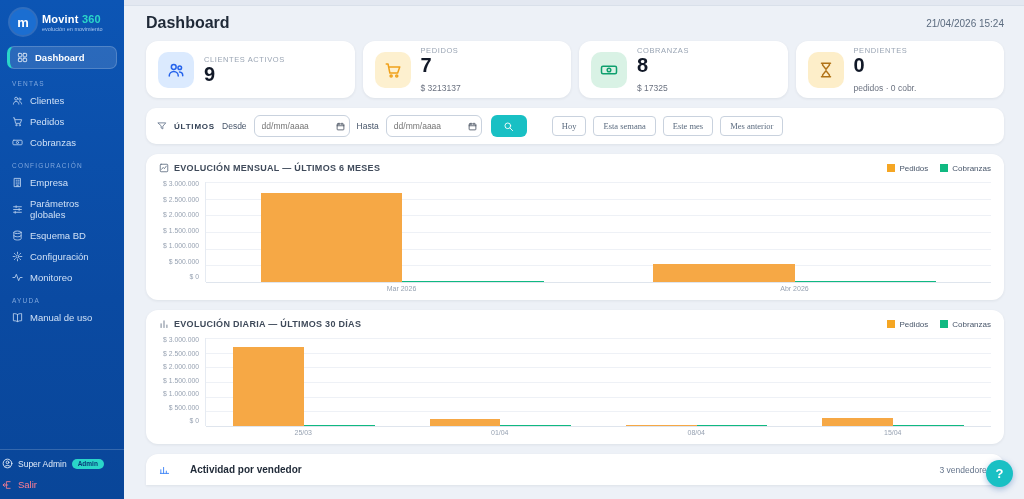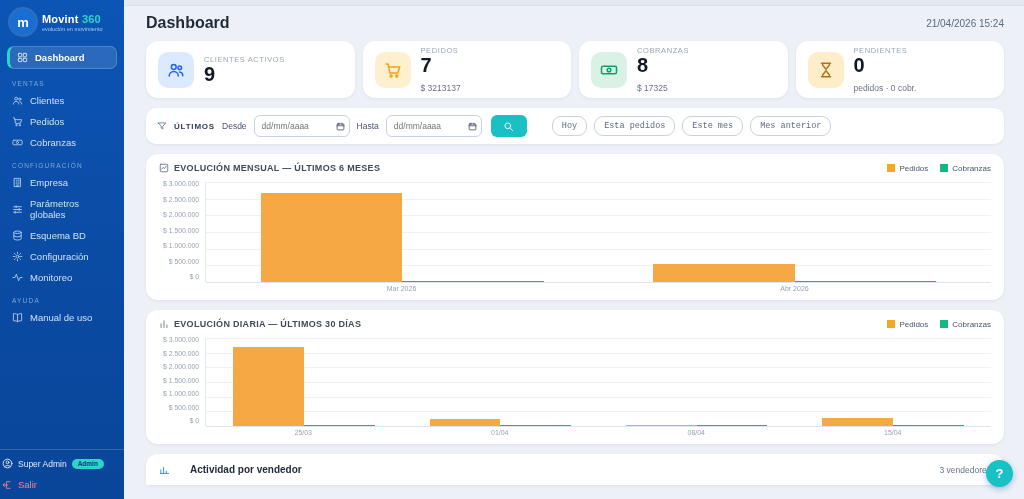--- a/index.html
+++ b/index.html
@@ -44,21 +44,21 @@
 
   
   .filter-card { display:flex; align-items:center; gap:7px; margin-top:10px; padding:7px 11px; height:36px; border-radius:10px; }
   .filter-label { font-size:8px; font-weight:bold; letter-spacing:.8px; color:#334155; }
   .small-label { font-size:8.5px; color:#475569; }
   .date-wrap { position:relative; display:inline-flex; align-items:center; }
   .date-input { width:96px; height:22px; border:1px solid #c9d2de; border-radius:6px; font-size:8.5px; color:#334155; padding:0 20px 0 7px; font-family:inherit; background:#fff; }
   .date-cal { position:absolute; right:5px; color:#374151; pointer-events:none; }
   .search-btn { width:36px; height:22px; border:none; border-radius:6px; background:#19c0c4; color:#fff; display:flex; align-items:center; justify-content:center; cursor:pointer; margin-left:2px; }
   .quick-filters { display:flex; gap:7px; margin-left:18px; }
-  .qf-btn { border:1px solid #c9d2de; background:#fff; border-radius:9px; padding:4px 9px; font-size:8.5px; color:#5b6b7f; cursor:pointer; font-family:Liberation Mono, monospace; }
+  .qf-btn { border:1px solid #c9d2de; background:#fff; border-radius:4px; padding:4px 9px; font-size:8.5px; color:#5b6b7f; cursor:pointer; font-family:Liberation Serif, serif; }
 
   
   .chart-card { margin-top:10px; padding:9px 13px 8px; }
   .chart-header { display:flex; justify-content:space-between; align-items:center; margin-bottom:9px; }
   .chart-title { display:flex; align-items:center; gap:5px; font-size:9px; font-weight:bold; color:#3f4a5a; letter-spacing:.3px; text-transform:uppercase; }
   .legend { display:flex; gap:12px; }
   .legend-item { display:flex; align-items:center; gap:4px; font-size:8px; color:#475569; cursor:pointer; }
   .legend-swatch { width:8px; height:8px; display:inline-block; }
   .chart-body { display:flex; }
   .chart-yaxis { display:flex; flex-direction:column; justify-content:space-between; align-items:flex-end; width:46px; min-width:46px; padding-right:6px; }
@@ -312,21 +312,21 @@
       <button class="search-btn">
         <span class="icon">
             <svg width="11" height="11" viewBox="0 0 24 24" fill="none" stroke="currentColor" stroke-width="2" stroke-linecap="round" stroke-linejoin="round">
               <circle cx="10.5" cy="10.5" r="6.2"></circle>
               <path d="M15.3 15.3L21 21"></path>
             </svg>
           </span>
       </button>
       <div class="quick-filters" id="quick-filters">
           <button class="qf-btn">Hoy</button>
-          <button class="qf-btn">Esta pedidos</button>
+          <button class="qf-btn">Esta semana</button>
           <button class="qf-btn">Este mes</button>
           <button class="qf-btn">Mes anterior</button>
         </div>
     </div>
 
     <section class="card chart-card">
       <div class="chart-header">
         <div class="chart-title">
           <span class="icon" style="color:#5b6b7f">
               <svg width="10" height="10" viewBox="0 0 24 24" fill="none" stroke="currentColor" stroke-width="2" stroke-linecap="round" stroke-linejoin="round">

